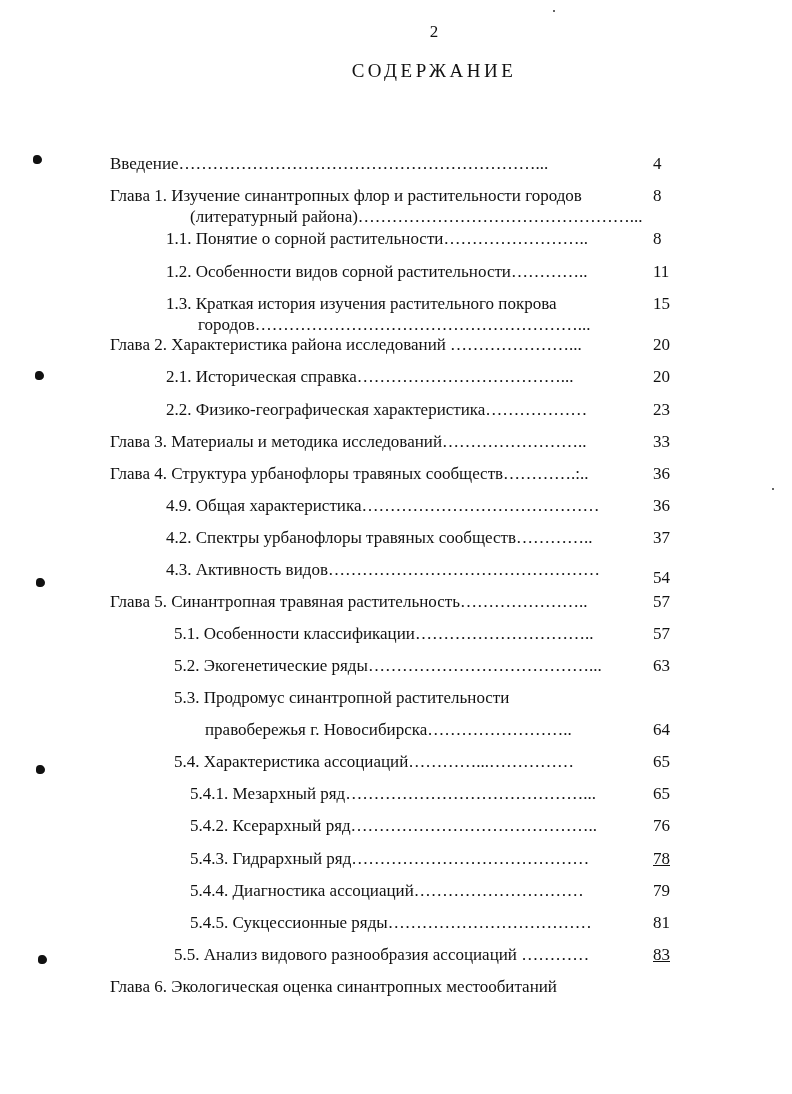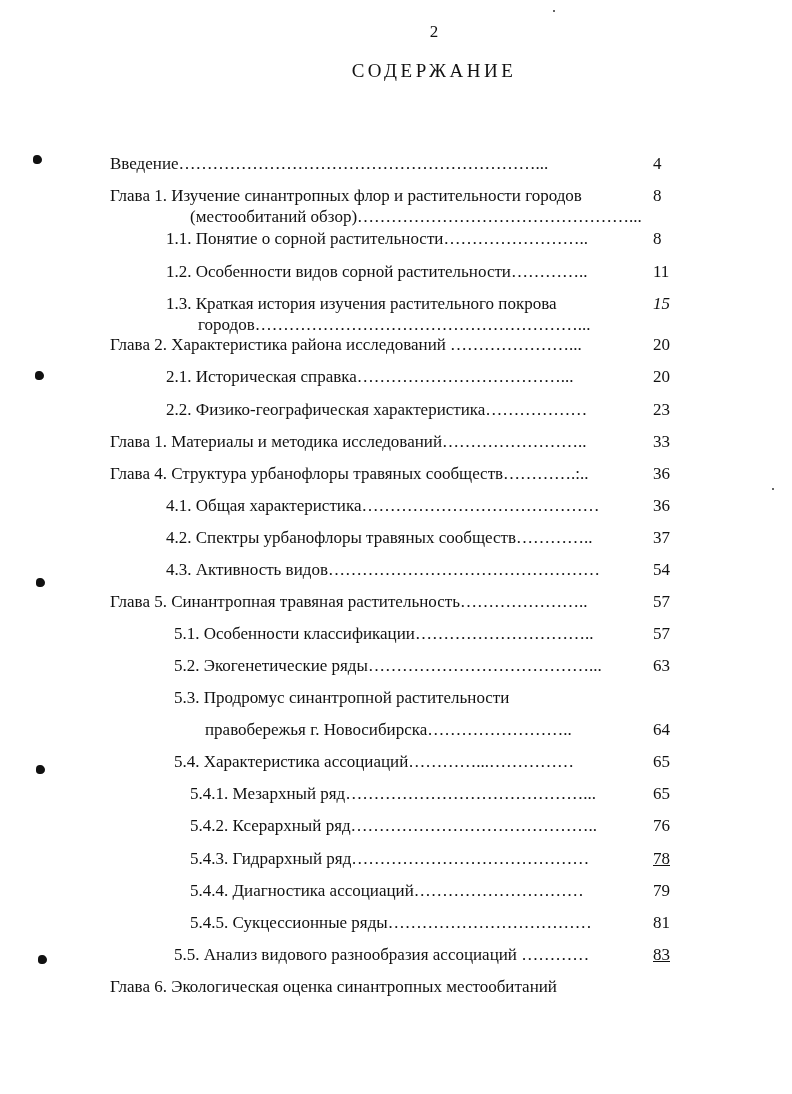--- a/index.html
+++ b/index.html
@@ -31,70 +31,70 @@
 <div class="toc" id="toc">
     <div class="row" style="left: 110px; top: 146px;">
       <span class="txt">Введение………………………………………………………...</span>
       <span class="pg" style="left: 543px;">4</span>
     </div>
     <div class="row" style="left: 110px; top: 178px;">
       <span class="txt">Глава 1. Изучение синантропных флор и растительности городов</span>
       <span class="pg" style="left: 543px;">8</span>
     </div>
     <div class="row" style="left: 190px; top: 199px;">
-      <span class="txt">(местообитаний обзор)…………………………………………...</span>
+      <span class="txt">(литературный района)…………………………………………...</span>
       <span class="pg" style="left: 463px;"></span>
     </div>
     <div class="row" style="left: 166px; top: 221px;">
       <span class="txt">1.1. Понятие о сорной растительности……………………..</span>
       <span class="pg" style="left: 487px;">8</span>
     </div>
     <div class="row" style="left: 166px; top: 254px;">
       <span class="txt">1.2. Особенности видов сорной растительности…………..</span>
       <span class="pg" style="left: 487px;">11</span>
     </div>
     <div class="row" style="left: 166px; top: 286px;">
       <span class="txt">1.3. Краткая история изучения растительного покрова</span>
-      <span class="pg" style="left: 487px; font-style: italic;">15</span>
+      <span class="pg" style="left: 487px;">15</span>
     </div>
     <div class="row" style="left: 198px; top: 307px;">
       <span class="txt">городов…………………………………………………...</span>
       <span class="pg" style="left: 455px;"></span>
     </div>
     <div class="row" style="left: 110px; top: 327px;">
       <span class="txt">Глава 2. Характеристика района исследований …………………...</span>
       <span class="pg" style="left: 543px;">20</span>
     </div>
     <div class="row" style="left: 166px; top: 359px;">
       <span class="txt">2.1. Историческая справка………………………………...</span>
       <span class="pg" style="left: 487px;">20</span>
     </div>
     <div class="row" style="left: 166px; top: 392px;">
       <span class="txt">2.2. Физико-географическая характеристика………………</span>
       <span class="pg" style="left: 487px;">23</span>
     </div>
     <div class="row" style="left: 110px; top: 424px;">
-      <span class="txt">Глава 1. Материалы и методика исследований……………………..</span>
+      <span class="txt">Глава 3. Материалы и методика исследований……………………..</span>
       <span class="pg" style="left: 543px;">33</span>
     </div>
     <div class="row" style="left: 110px; top: 456px;">
       <span class="txt">Глава 4. Структура урбанофлоры травяных сообществ………….:..</span>
       <span class="pg" style="left: 543px;">36</span>
     </div>
     <div class="row" style="left: 166px; top: 488px;">
-      <span class="txt">4.1. Общая характеристика……………………………………</span>
+      <span class="txt">4.9. Общая характеристика……………………………………</span>
       <span class="pg" style="left: 487px;">36</span>
     </div>
     <div class="row" style="left: 166px; top: 520px;">
       <span class="txt">4.2. Спектры урбанофлоры травяных сообществ…………..</span>
       <span class="pg" style="left: 487px;">37</span>
     </div>
     <div class="row" style="left: 166px; top: 552px;">
       <span class="txt">4.3. Активность видов…………………………………………</span>
-      <span class="pg" style="left: 487px;">54</span>
+      <span class="pg" style="left: 487px; margin-top: 8px;">54</span>
     </div>
     <div class="row" style="left: 110px; top: 584px;">
       <span class="txt">Глава 5. Синантропная травяная растительность…………………..</span>
       <span class="pg" style="left: 543px;">57</span>
     </div>
     <div class="row" style="left: 174px; top: 616px;">
       <span class="txt">5.1. Особенности классификации…………………………..</span>
       <span class="pg" style="left: 479px;">57</span>
     </div>
     <div class="row" style="left: 174px; top: 648px;">

